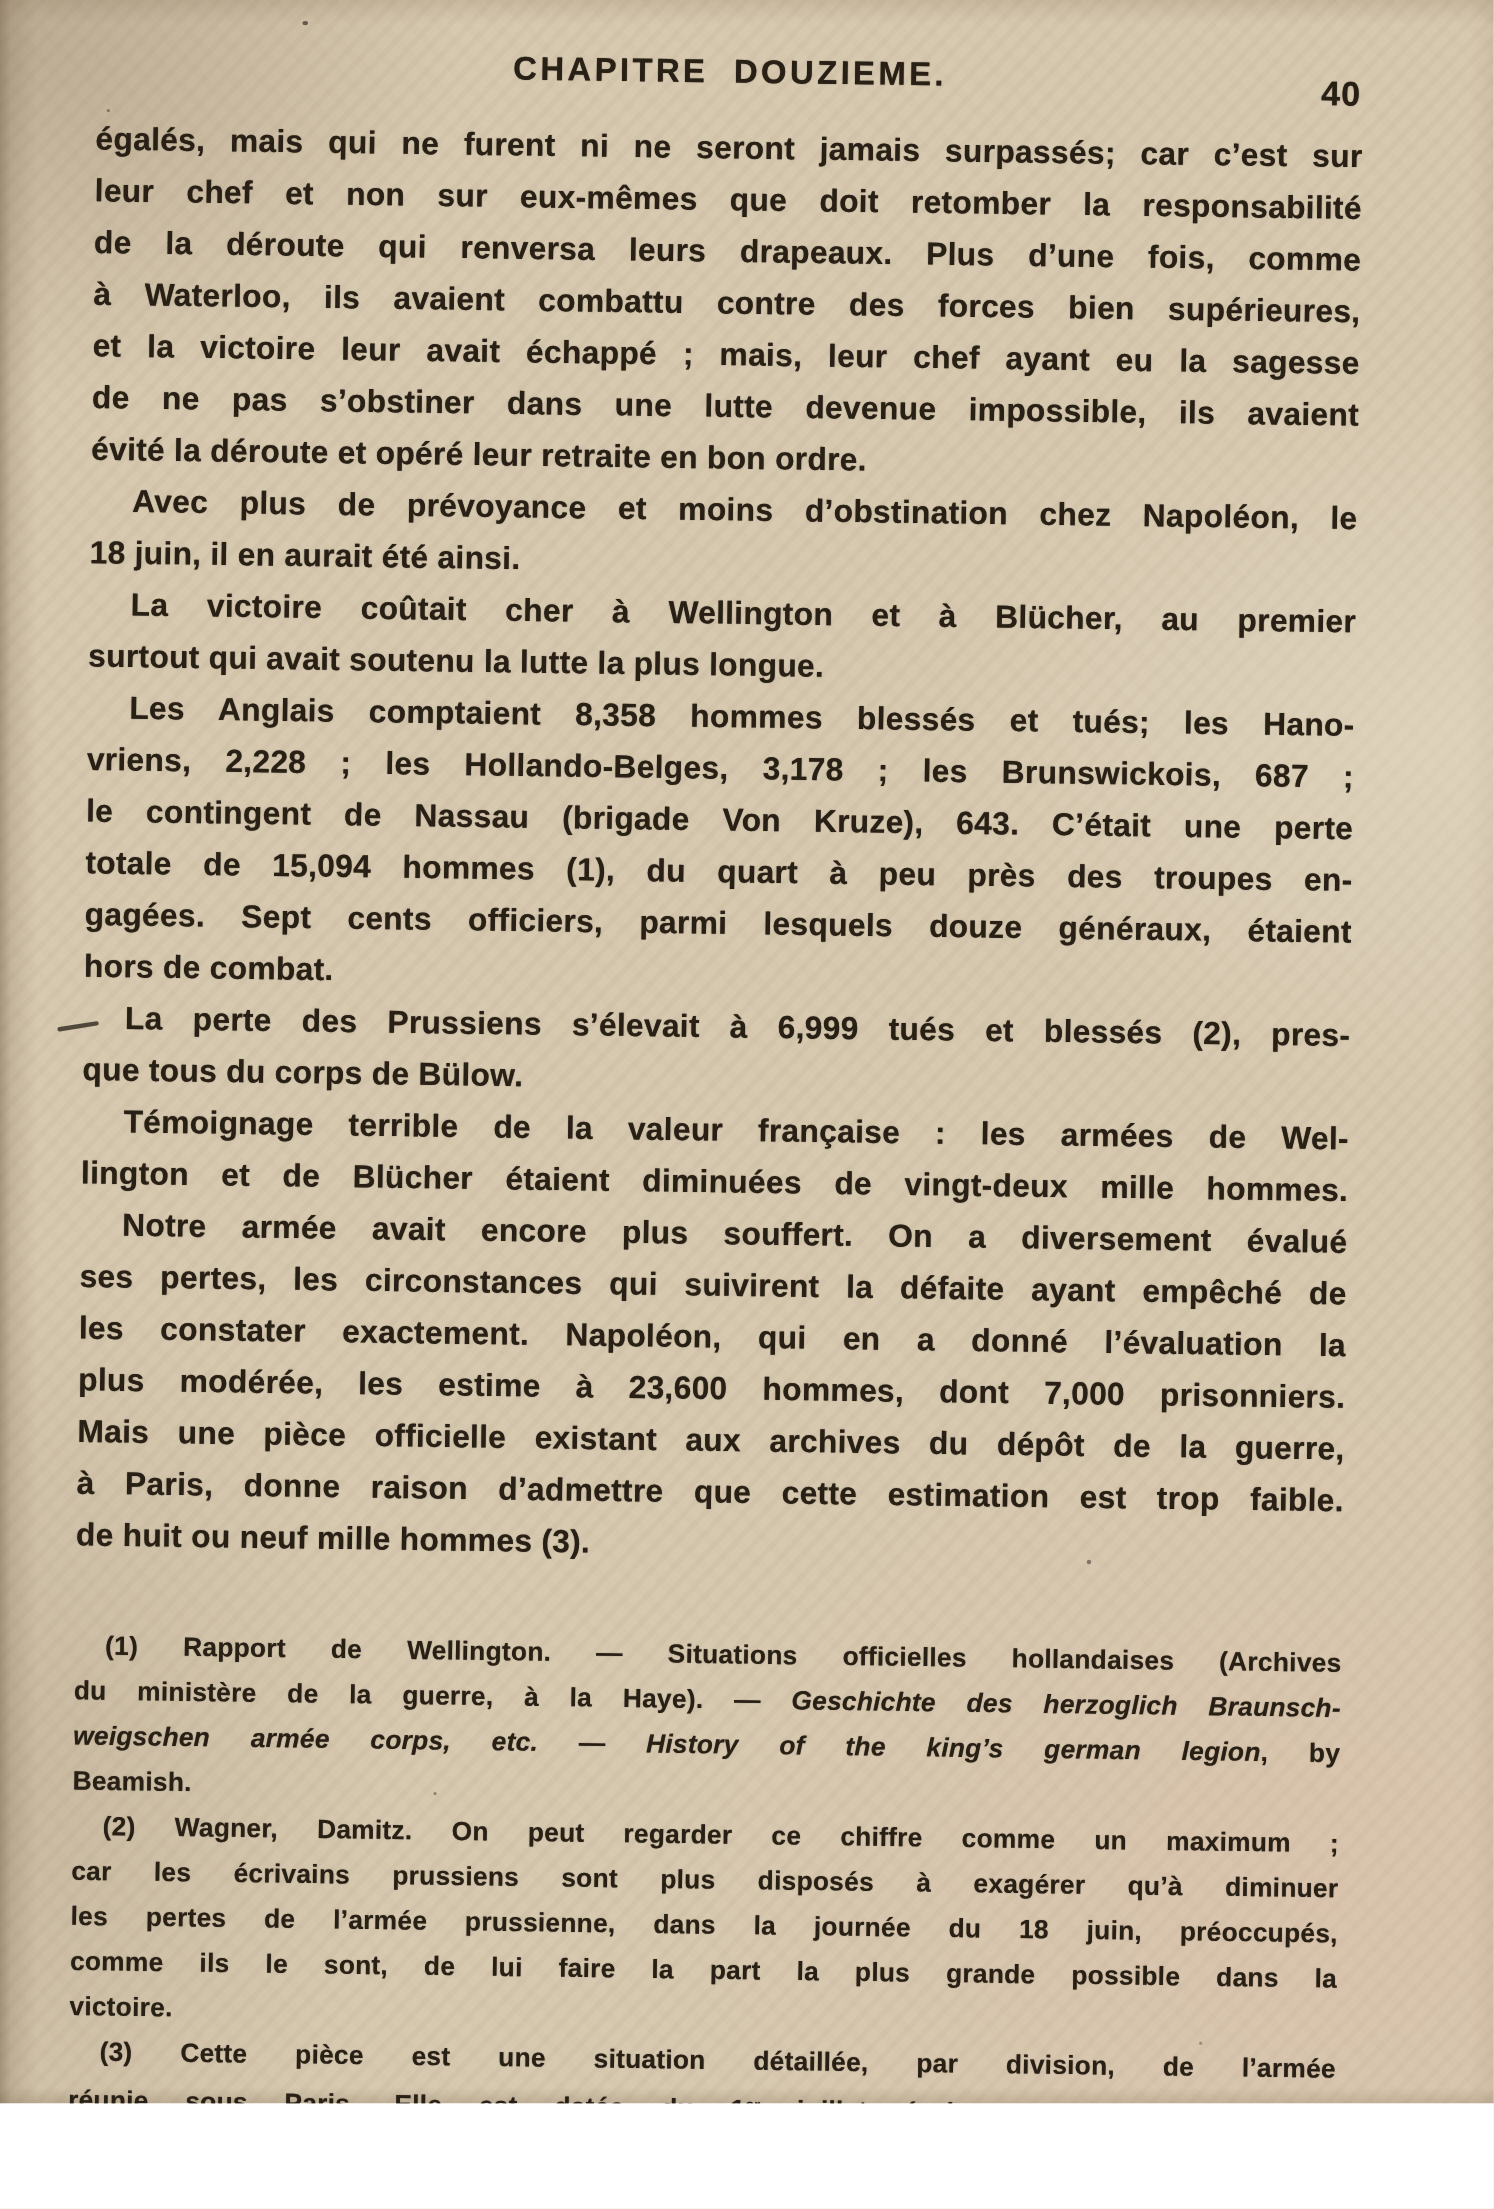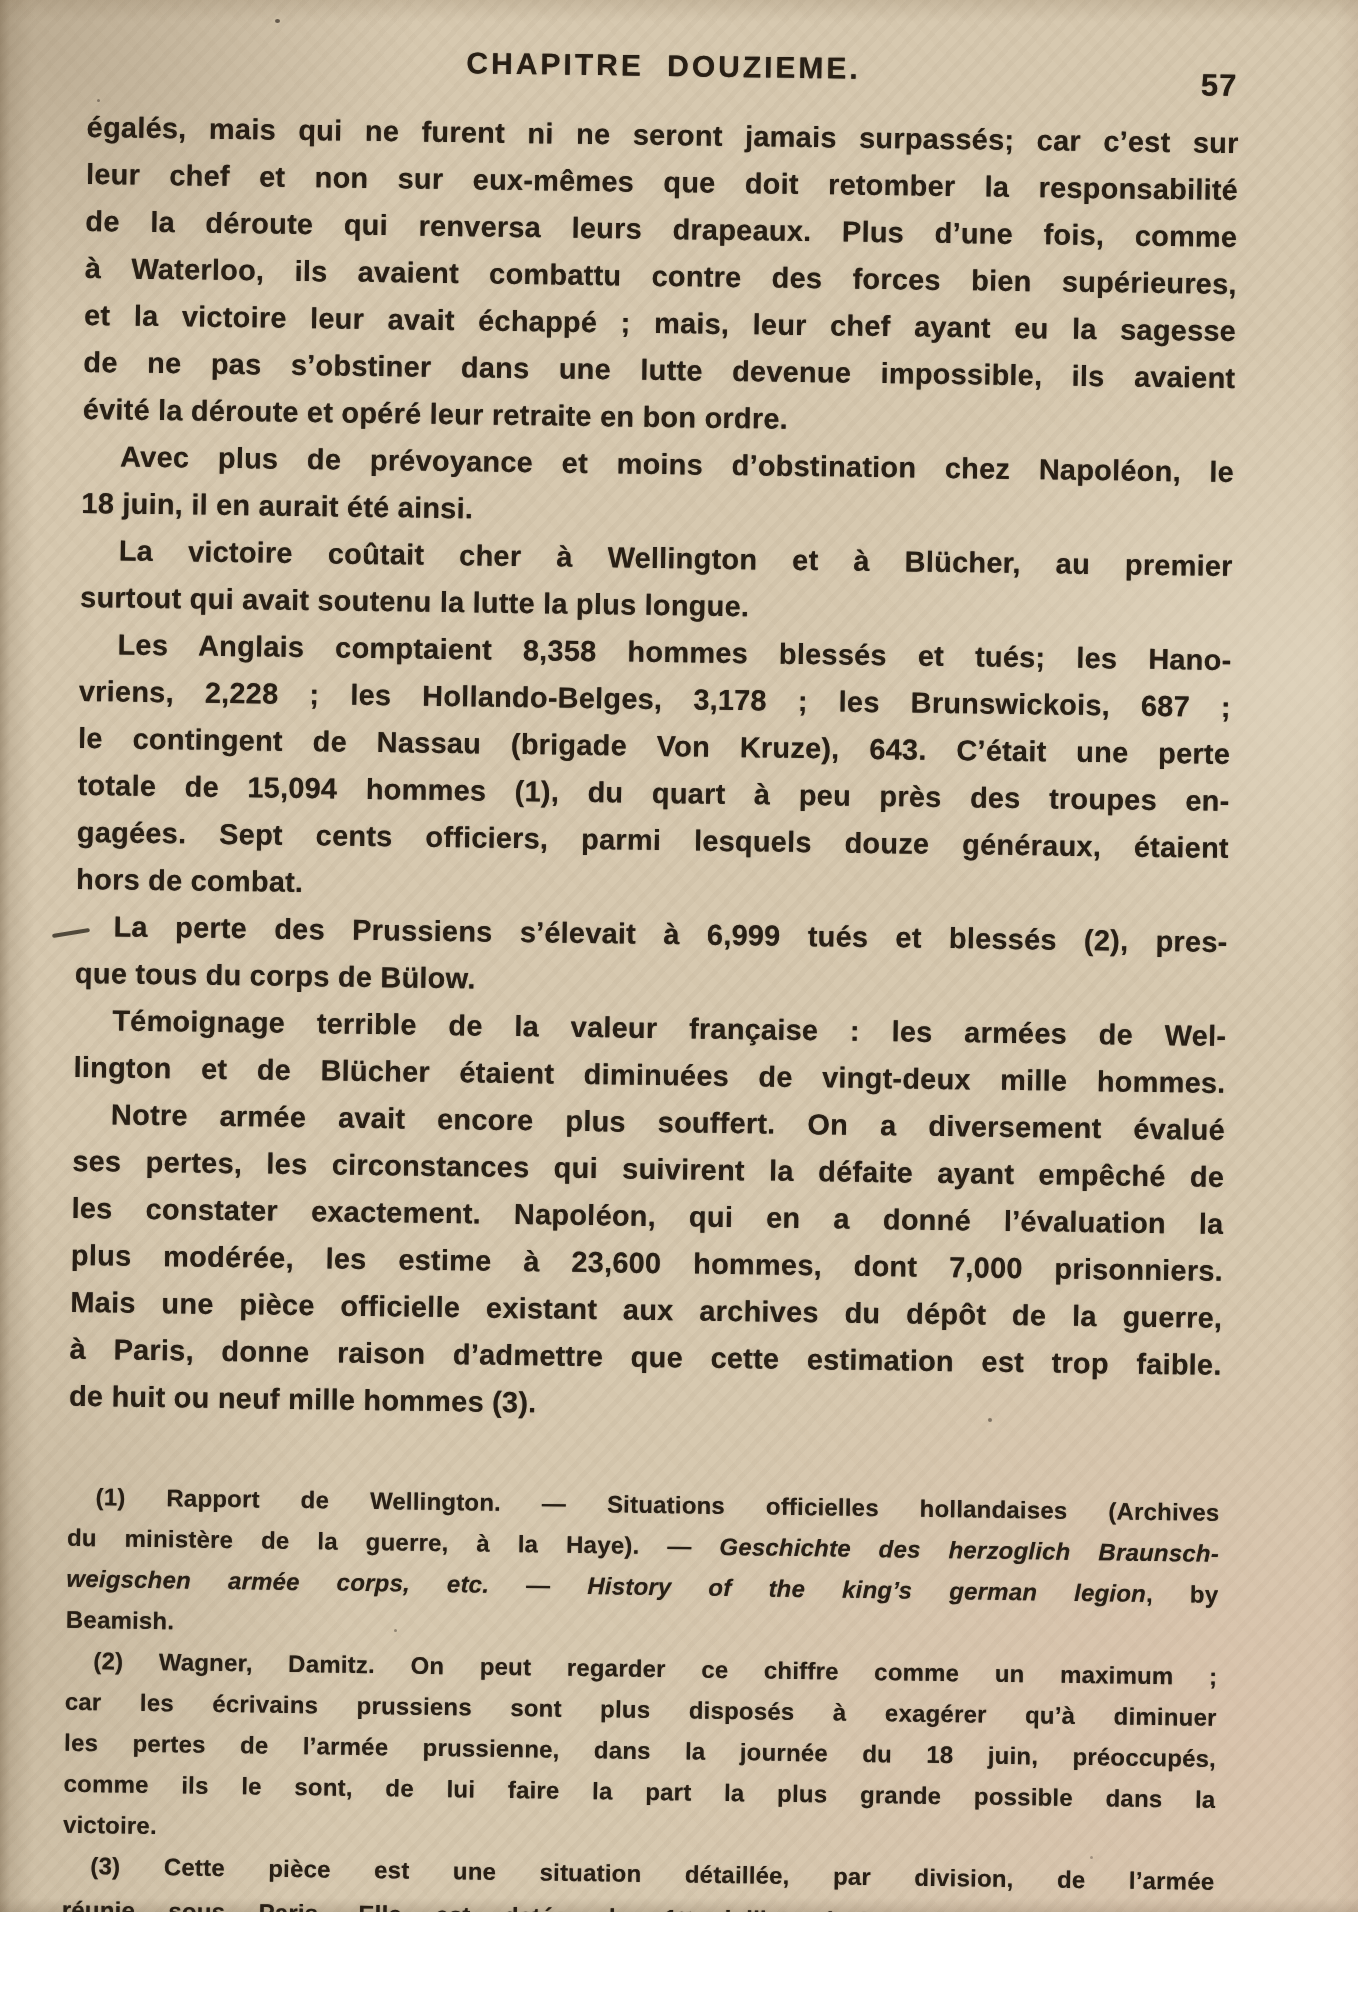--- a/index.html
+++ b/index.html
@@ -125,21 +125,21 @@
   <span class="speck s4"></span>
   <span class="speck s5"></span>
   <span class="speck s6"></span>
 
   <div class="margin-dash"></div>
 
   <div class="content">
 
     <div class="hdr">
       <div class="hdr-title">CHAPITRE DOUZIEME.</div>
-      <div class="hdr-page">57</div>
+      <div class="hdr-page">40</div>
     </div>
 
     <div class="bodytxt" id="body-block">
         <div class="bline jst"><span>égalés, mais qui ne furent ni ne seront jamais surpassés; car c’est sur</span></div>
         <div class="bline jst"><span>leur chef et non sur eux-mêmes que doit retomber la responsabilité</span></div>
         <div class="bline jst"><span>de la déroute qui renversa leurs drapeaux. Plus d’une fois, comme</span></div>
         <div class="bline jst"><span>à Waterloo, ils avaient combattu contre des forces bien supérieures,</span></div>
         <div class="bline jst"><span>et la victoire leur avait échappé ; mais, leur chef ayant eu la sagesse</span></div>
         <div class="bline jst"><span>de ne pas s’obstiner dans une lutte devenue impossible, ils avaient</span></div>
         <div class="bline nat"><span>évité la déroute et opéré leur retraite en bon ordre.</span></div>

